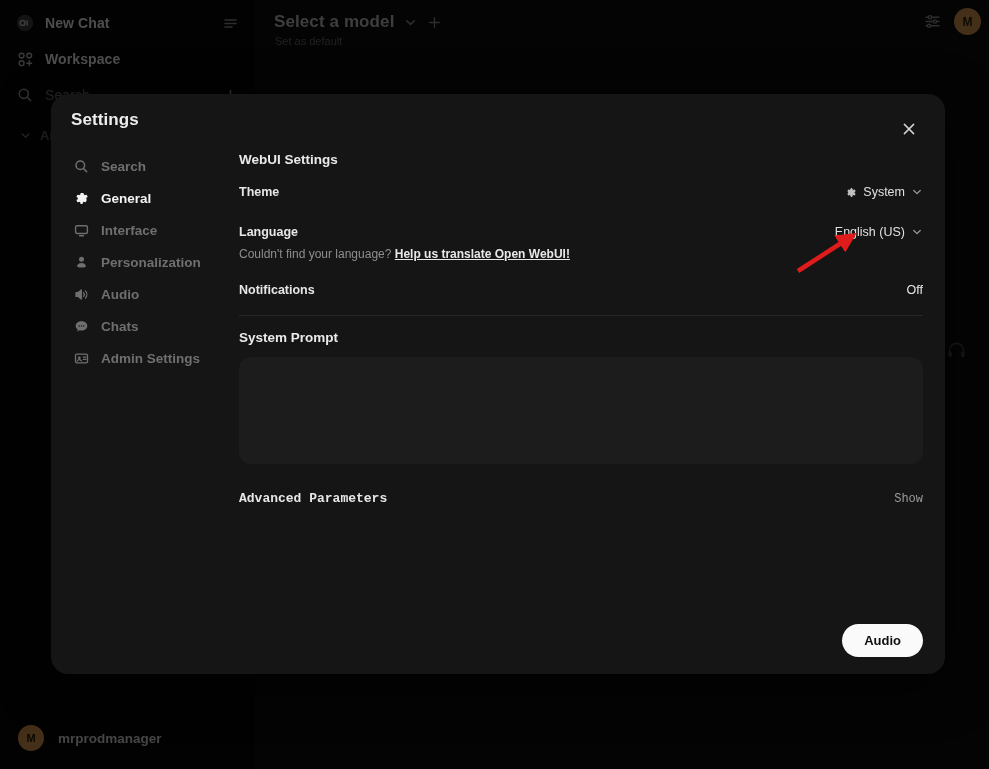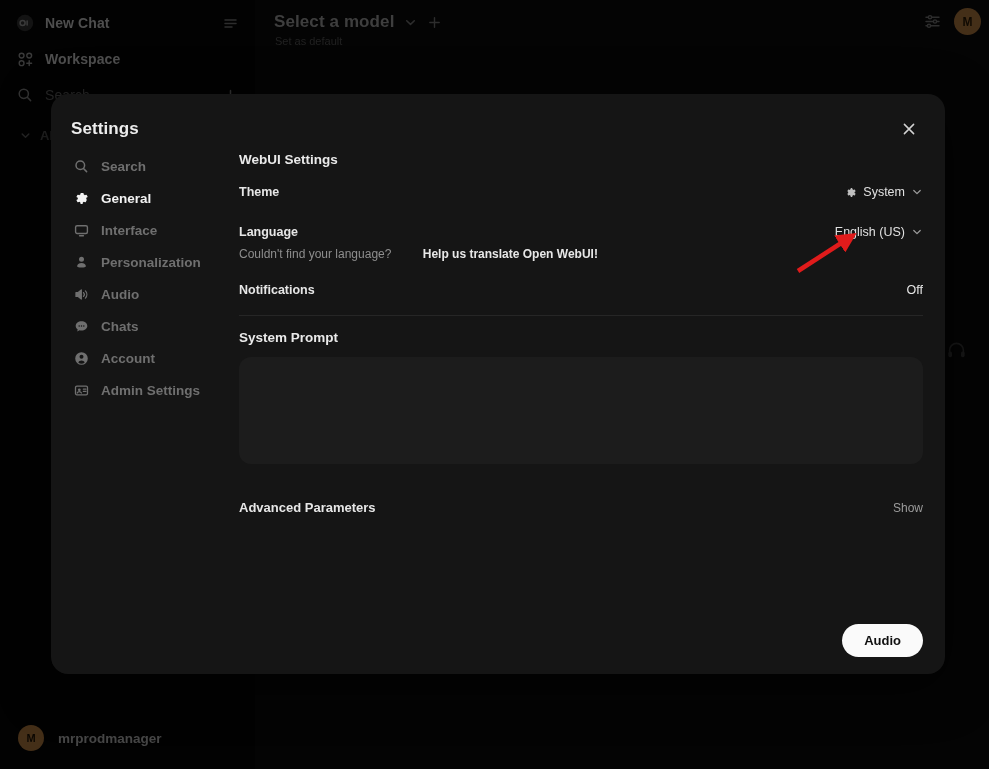--- a/index.html
+++ b/index.html
@@ -74,21 +74,21 @@
   #overlay { position: absolute; inset: 0; background: rgba(0,0,0,.58); }
   #modal {
     position: absolute; left: 51px; top: 94px;
     width: 894px; height: 580px;
     background: #151515; border-radius: 17px;
     box-shadow: 0 12px 50px rgba(0,0,0,.7);
     overflow: hidden;
   }
   #modal-head {
     position: absolute; left: 0; top: 0; right: 0; height: 54px;
-    display: flex; align-items: center;
+    display: flex; 
     padding: 16px 28px 0 20px;
     gap: 16px;
   }
   #modal-title { font-size: 17px; font-weight: 600; color: #ededed; letter-spacing: .1px; }
   #close-btn { margin-left: auto; color: #d2d2d2; display: flex; align-items: center; cursor: pointer; }
 
   #modal-body { position: absolute; left: 0; top: 54px; right: 0; bottom: 0; display: flex; }
 
   
   #modal-nav { width: 172px; padding: 2px 0 0 14px; flex: 0 0 172px; }
@@ -109,32 +109,32 @@
     min-height: 26px; padding: 3px 0;
   }
   .field-label { font-size: 12.5px; font-weight: 700; color: #e6e6e6; }
   .field-ctl { display: flex; align-items: center; gap: 6px; cursor: pointer; }
   .field-val { font-size: 12.5px; color: #e0e0e0; }
   .field-val.plain { color: #e6e6e6; }
   .chev { color: #9a9a9a; display: flex; }
   .gear-inline { color: #bfbfbf; display: flex; }
 
   .help-line { font-size: 12px; color: #8e8e8e; padding: 2px 0 4px; }
-  .help-line a { color: #e8e8e8; font-weight: 700; cursor: pointer; margin-left: 28px; }
+  .help-line a { color: #e8e8e8; font-weight: 700; text-decoration: underline; cursor: pointer; }
 
   .divider { height: 1px; background: #262626; margin: 12px 0 14px; }
 
   #sysprompt-area {
     width: 100%; height: 107px;
     background: #1c1c1c; border: none; border-radius: 12px;
     resize: none; outline: none;
     color: #dcdcdc; font-size: 12.5px; padding: 12px 14px;
     font-family: "Liberation Sans", sans-serif;
   }
-  #adv-row { display: flex; align-items: center; justify-content: space-between; margin-top: 32px; }
+  #adv-row { display: flex; align-items: center; justify-content: space-between; margin-top: 23px; font-family: Liberation Mono, monospace; }
   #adv-label { font-size: 13px; font-weight: 600; color: #e7e7e7; }
   #adv-toggle { font-size: 12px; color: #9c9c9c; cursor: pointer; }
 
   #save-wrap { position: absolute; right: 22px; bottom: 17px; }
   #save-btn {
     background: #fafafa; color: #101010;
     border: none; border-radius: 999px;
     font-size: 13px; font-weight: 600;
     padding: 9px 22px; cursor: pointer;
     font-family: "Liberation Sans", sans-serif;
@@ -329,28 +329,20 @@
             <svg width="15" height="15" viewBox="0 0 15 15" fill="currentColor">
               <path d="M7.5 2.3c-3.2 0-5.8 2-5.8 4.6 0 1.4.8 2.7 2 3.5l-.5 2.1 2.4-1.2c.6.15 1.25.23 1.9.23 3.2 0 5.8-2 5.8-4.6S10.7 2.3 7.5 2.3z"></path>
               <circle cx="5.2" cy="6.9" r=".75" fill="#151515"></circle>
               <circle cx="7.5" cy="6.9" r=".75" fill="#151515"></circle>
               <circle cx="9.8" cy="6.9" r=".75" fill="#151515"></circle>
             </svg>
           </span>
           <span class="nav-label">Chats</span>
         </div>
 
-        <div class="nav-item">
-          <span class="nav-ico">
-            <svg width="15" height="15" viewBox="0 0 15 15" fill="currentColor">
-              <path d="M7.5 1.2a6.3 6.3 0 1 0 0 12.6A6.3 6.3 0 0 0 7.5 1.2zm0 2.6a2 2 0 1 1 0 4 2 2 0 0 1 0-4zm0 8.9a4.7 4.7 0 0 1-3.2-1.25c.07-1.3 2.13-2 3.2-2s3.13.7 3.2 2A4.7 4.7 0 0 1 7.5 12.7z"></path>
-            </svg>
-          </span>
-          <span class="nav-label">Account</span>
-        </div>
 
         <div class="nav-item">
           <span class="nav-ico">
             <svg width="15" height="15" viewBox="0 0 15 15" fill="none" stroke="currentColor" stroke-width="1.3">
               <rect x="1.5" y="3.2" width="12" height="8.6" rx="1.4"></rect>
               <circle cx="5.3" cy="6.8" r="1.4" fill="currentColor" stroke="none"></circle>
               <path d="M3.2 10c.4-1 1.2-1.4 2.1-1.4s1.7.4 2.1 1.4" stroke-linecap="round"></path>
               <path d="M9.4 6.2h2.5M9.4 8.4h2.5" stroke-linecap="round"></path>
             </svg>
           </span>

